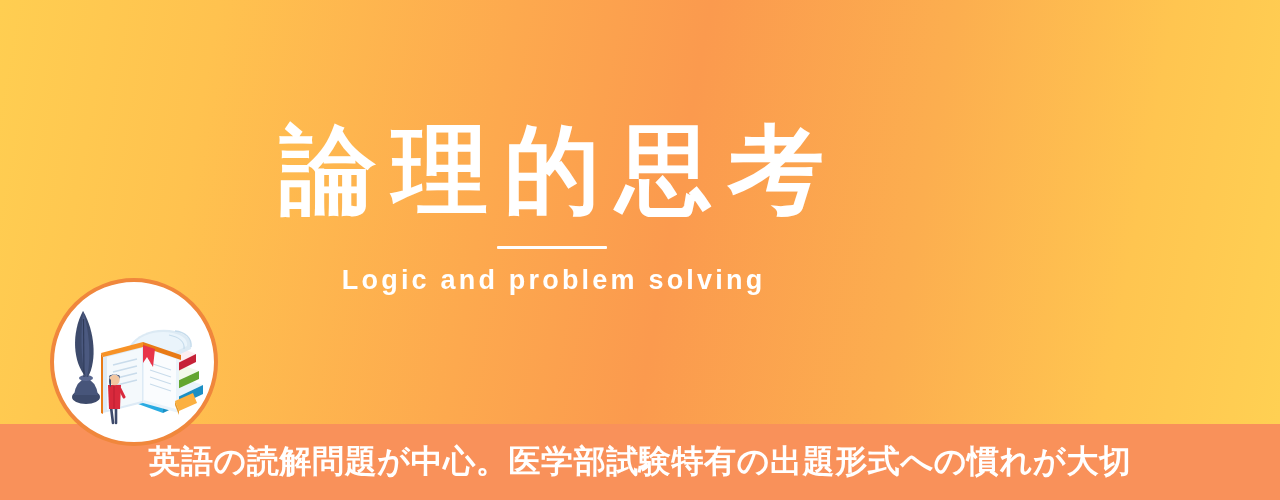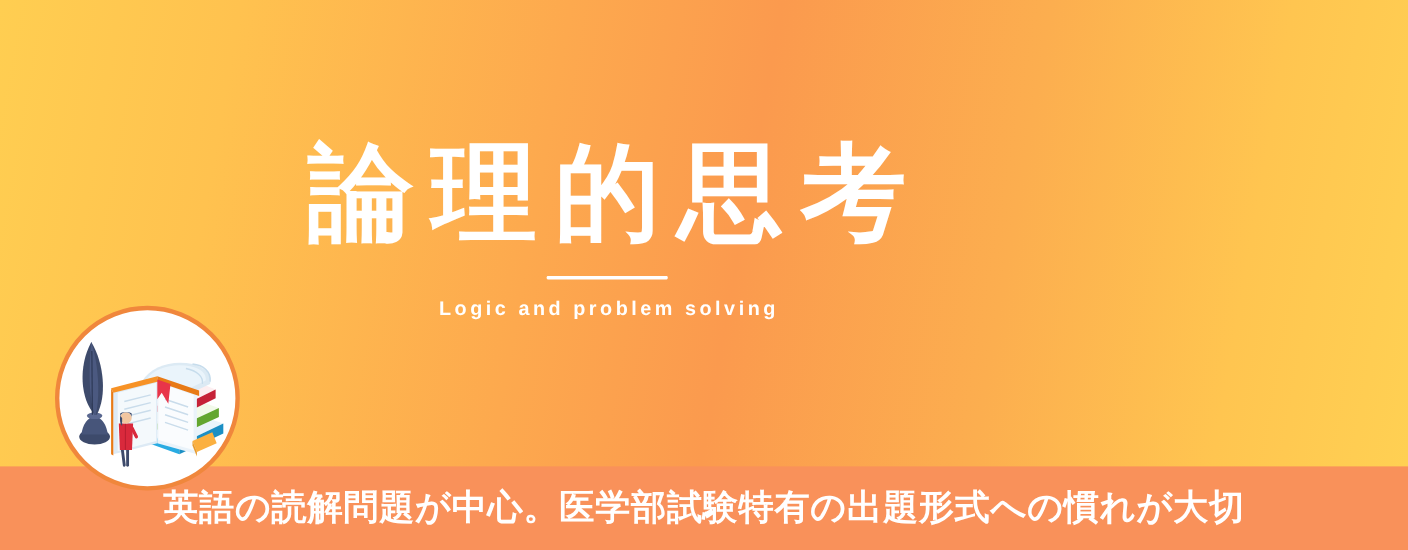--- a/index.html
+++ b/index.html
@@ -54,21 +54,21 @@
   .hero-divider {
     width: 110px;
     height: 3px;
     background: #ffffff;
     margin: 28px 0 16px 0;
     border-radius: 1px;
   }
 
   .hero-subtitle {
     color: #ffffff;
-    font-size: 18px;
+    font-size: 27px;
     font-weight: 700;
     letter-spacing: 3.2px;
     text-indent: 3.2px;
     margin: 0;
     white-space: nowrap;
     font-family: "Liberation Sans", "DejaVu Sans", sans-serif;
   }
 
   
   .caption-bar {

